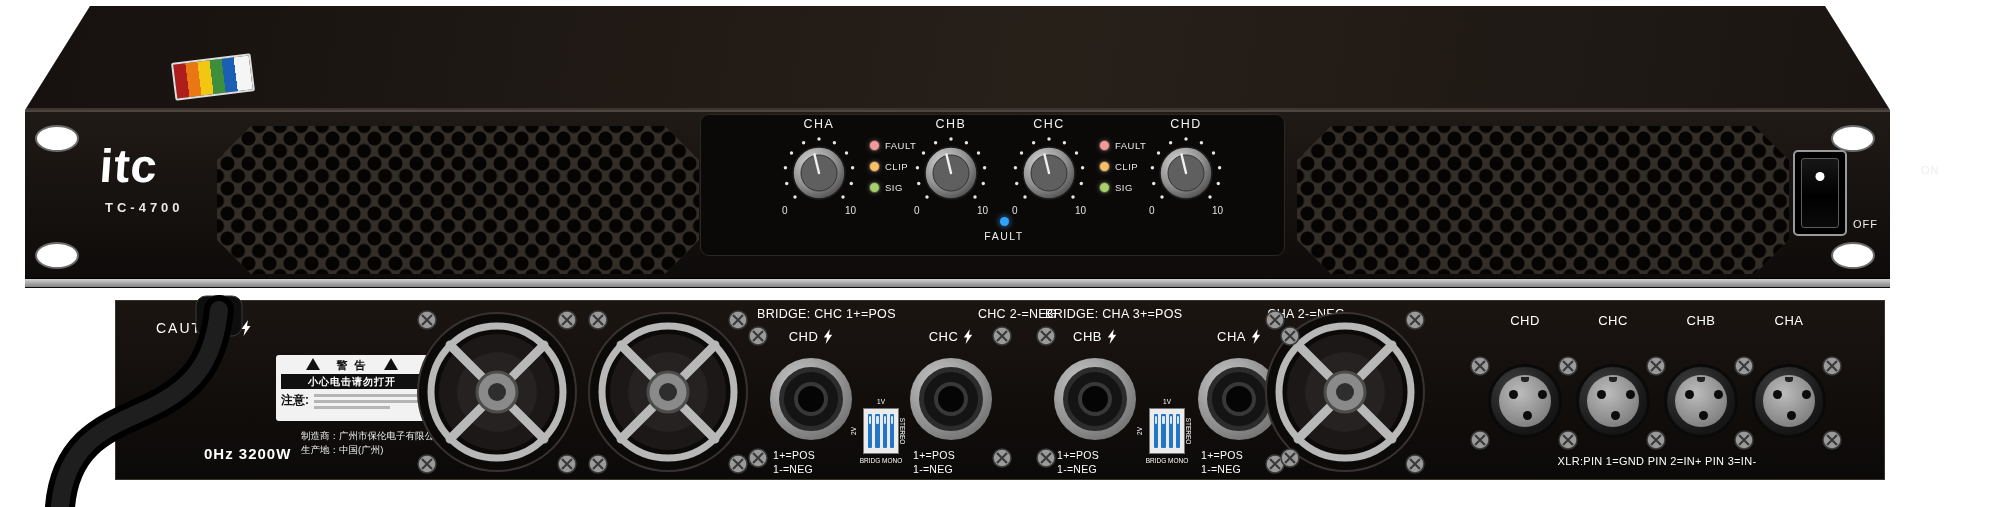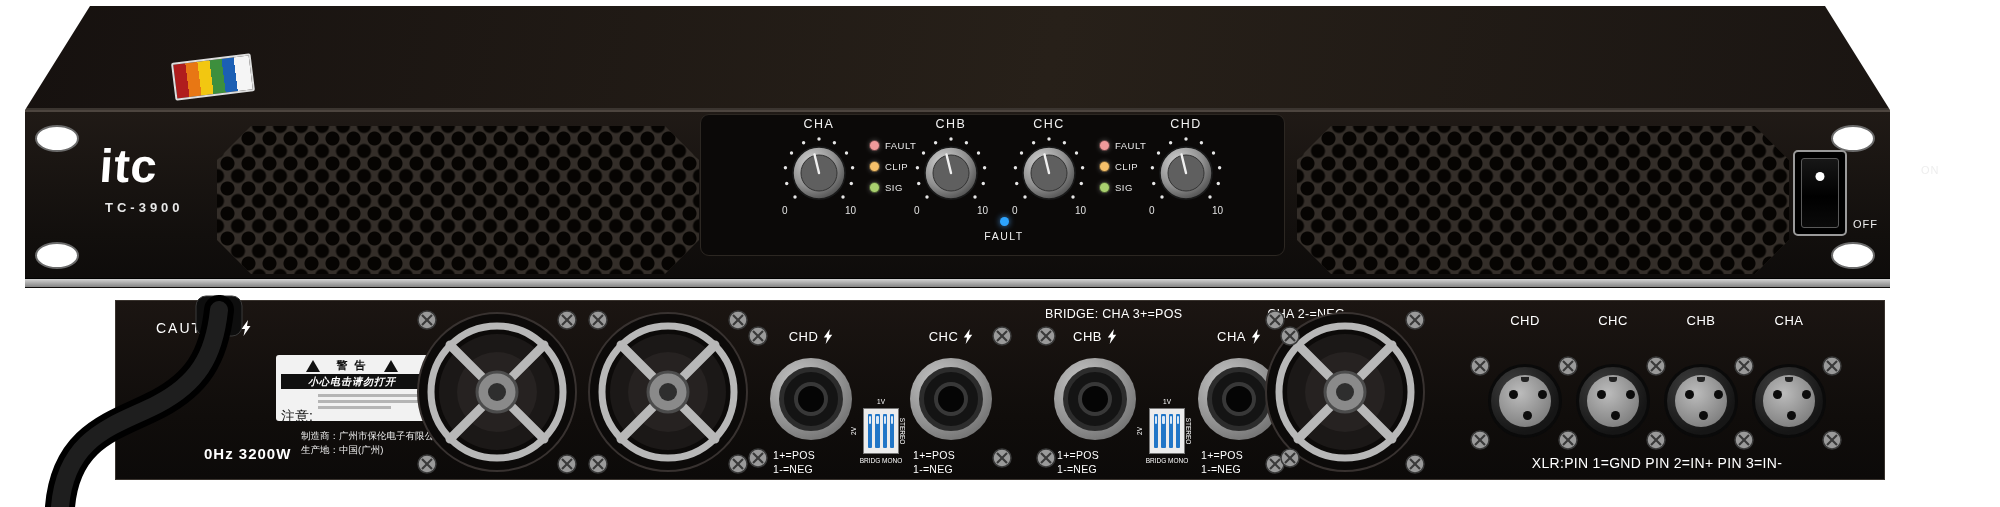--- a/index.html
+++ b/index.html
@@ -42,26 +42,26 @@
   .rocker { position:absolute; inset:6px; border:1px solid #5a5a5a; border-radius:3px; background:linear-gradient(#171717,#000 55%,#0a0a0a); }
   .rocker::after { content:""; position:absolute; left:50%; top:13px; width:9px; height:9px; border-radius:50%; background:#fff; transform:translateX(-50%); }
   .sw-lab { color:#eee; font-size:11px; letter-spacing:1px; }
   .bottom-strip { left:0; top:166px; width:100%; height:9px; background:linear-gradient(#d2d2d2,#848484); border-top:1px solid #000; }
 
   
   .rear-face { left:115px; top:300px; width:1770px; height:180px;
     background:linear-gradient(#1b1512,#100d0b 65%,#0c0a09); border:1px solid #39332e; }
   .caution { left:40px; top:18px; color:#fff; font-size:14px; letter-spacing:2px; display:flex; align-items:center; gap:7px; }
   .warn-label { left:160px; top:54px; width:152px; height:66px; background:#f2f2f2; border-radius:3px; padding:3px 5px; }
-  .warn-row1 { display:flex; align-items:center; justify-content:center; gap:16px; height:15px; }
+  .warn-row1 { display:flex; justify-content:center; gap:16px; height:15px; }
   .tri { width:0; height:0; border-left:7px solid transparent; border-right:7px solid transparent; border-bottom:12px solid #111; }
   .warn-title { font-size:11px; font-weight:bold; color:#111; letter-spacing:2px; }
-  .warn-bar { background:#101010; color:#fff; font-size:10px; font-weight:bold; text-align:center; height:15px; line-height:15px; letter-spacing:1px; margin-top:1px;font-style:italic; }
+  .warn-bar { background:#101010; color:#fff; font-size:10px; font-weight:bold; text-align:center; height:15px; line-height:15px; letter-spacing:1px; margin-top:1px; }
   .warn-note { display:flex; gap:5px; margin-top:3px; }
-  .warn-note-lab { font-size:14px; font-weight:normal; color:#111; white-space:nowrap;margin-top:16px; }
+  .warn-note-lab { font-size:12px; font-weight:bold; color:#111; white-space:nowrap; }
   .micro-lines { flex:1; padding-top:2px; }
   .micro { height:3px; background:#b5b5b5; margin-bottom:3px; }
   .micro.short { width:70%; }
   .mfr { left:185px; top:128px; color:#eee; font-size:9.5px; line-height:1.5; }
   .rating { left:88px; top:144px; color:#fff; font-size:15px; font-weight:bold; letter-spacing:1px; }
   .bridge-row { top:6px; width:300px; display:flex; justify-content:space-between; color:#fff; font-size:12.5px; letter-spacing:.3px; }
   .sp-ch { top:28px; width:90px; display:flex; justify-content:center; align-items:center; gap:5px; color:#fff; font-size:13px; letter-spacing:.5px; }
   .speakon { width:82px; height:82px; border-radius:50%; background:radial-gradient(circle at 35% 30%,#c6c6c6,#909090 55%,#5a5a5a); }
   .speakon::before { content:""; position:absolute; inset:9px; border-radius:50%; background:#141414; border:5px solid #2c2c2c; }
   .speakon::after { content:""; position:absolute; left:50%; top:50%; width:26px; height:26px; transform:translate(-50%,-50%); border-radius:50%; background:#050505; border:4px solid #383838; }
@@ -73,21 +73,21 @@
   .dip-lab { position:absolute; font-size:6.5px; color:#fff; white-space:nowrap; }
   .dip-l { left:-13px; top:50%; transform:translateY(-50%) rotate(-90deg); }
   .dip-t { top:-10px; left:50%; transform:translateX(-50%); }
   .dip-r { right:-17px; top:50%; transform:translateY(-50%) rotate(90deg); }
   .dip-b { bottom:-10px; left:50%; transform:translateX(-50%); }
   .xlr-ch { top:12px; width:90px; text-align:center; color:#fff; font-size:13px; letter-spacing:.5px; }
   .xlr { width:74px; height:74px; border-radius:50%; background:radial-gradient(circle at 35% 30%,#3e3e3e,#161616 70%); border:3px solid #0a0a0a; }
   .xlr-face { position:absolute; inset:8px; border-radius:50%; background:radial-gradient(circle at 40% 35%,#bcbcbc,#8d8d8d 60%,#6d6d6d); }
   .xlr-hole { position:absolute; width:9px; height:9px; border-radius:50%; background:#0c0c0c; }
   .xlr-notch { position:absolute; left:50%; top:2px; width:8px; height:5px; background:#222; transform:translateX(-50%); border-radius:0 0 3px 3px; }
-  .xlr-note { top:154px; width:300px; text-align:center; color:#fff; font-size:14px; letter-spacing:.3px; }
+  .xlr-note { top:154px; width:300px; text-align:center; color:#fff; font-size:11px; letter-spacing:.3px; }
   .overlay-gfx { left:0; top:0; pointer-events:none; }
 </style>
 </head>
 <body>
 
 <svg style="position:absolute;width:0;height:0" aria-hidden="true">
   <defs>
     <radialGradient id="kg" cx="35%" cy="30%" r="85%">
       <stop offset="0%" stop-color="#d2d2d2"></stop>
         <stop offset="55%" stop-color="#8f8f8f"></stop>
@@ -137,21 +137,21 @@
     <div class="abs sticker"></div>
   </div>
 
   <div class="abs front-face">
     <div class="abs oval" style="left:10px;top:13px"></div>
     <div class="abs oval" style="left:10px;top:130px"></div>
     <div class="abs oval" style="left:1806px;top:13px"></div>
     <div class="abs oval" style="left:1806px;top:130px"></div>
 
     <div class="abs brand-itc">itc</div>
-    <div class="abs brand-model">TC-3900</div>
+    <div class="abs brand-model">TC-4700</div>
 
     <div class="abs grille gl"></div>
     <div class="abs grille gr"></div>
 
     <div class="abs controls">
 
       <div class="knob-block" style="left:78px">
         <div class="kb-label">CHA</div>
         <svg class="knob" width="80" height="80" viewBox="0 0 80 80">
             <use href="#knob-sym"></use>
@@ -266,20 +266,24 @@
       </div>
     </div>
 
     <div class="abs mfr">
       <div>制造商：广州市保伦电子有限公司</div>
       <div>生产地：中国(广州)</div>
     </div>
 
     <div class="abs rating">0Hz 3200W</div>
 
+    <div class="abs bridge-row" style="left:641px">
+      <span>BRIDGE: CHC 1+=POS</span>
+        <span>CHC 2-=NEG</span>
+    </div>
     <div class="abs sp-ch" style="left:650px">
       <span>CHD</span>
       <svg width="10" height="15" viewBox="-5 -8 10 16">
           <use href="#bolt-sym"></use>
         </svg>
     </div>
     <div class="abs sp-ch" style="left:790px">
       <span>CHC</span>
       <svg width="10" height="15" viewBox="-5 -8 10 16">
           <use href="#bolt-sym"></use>

